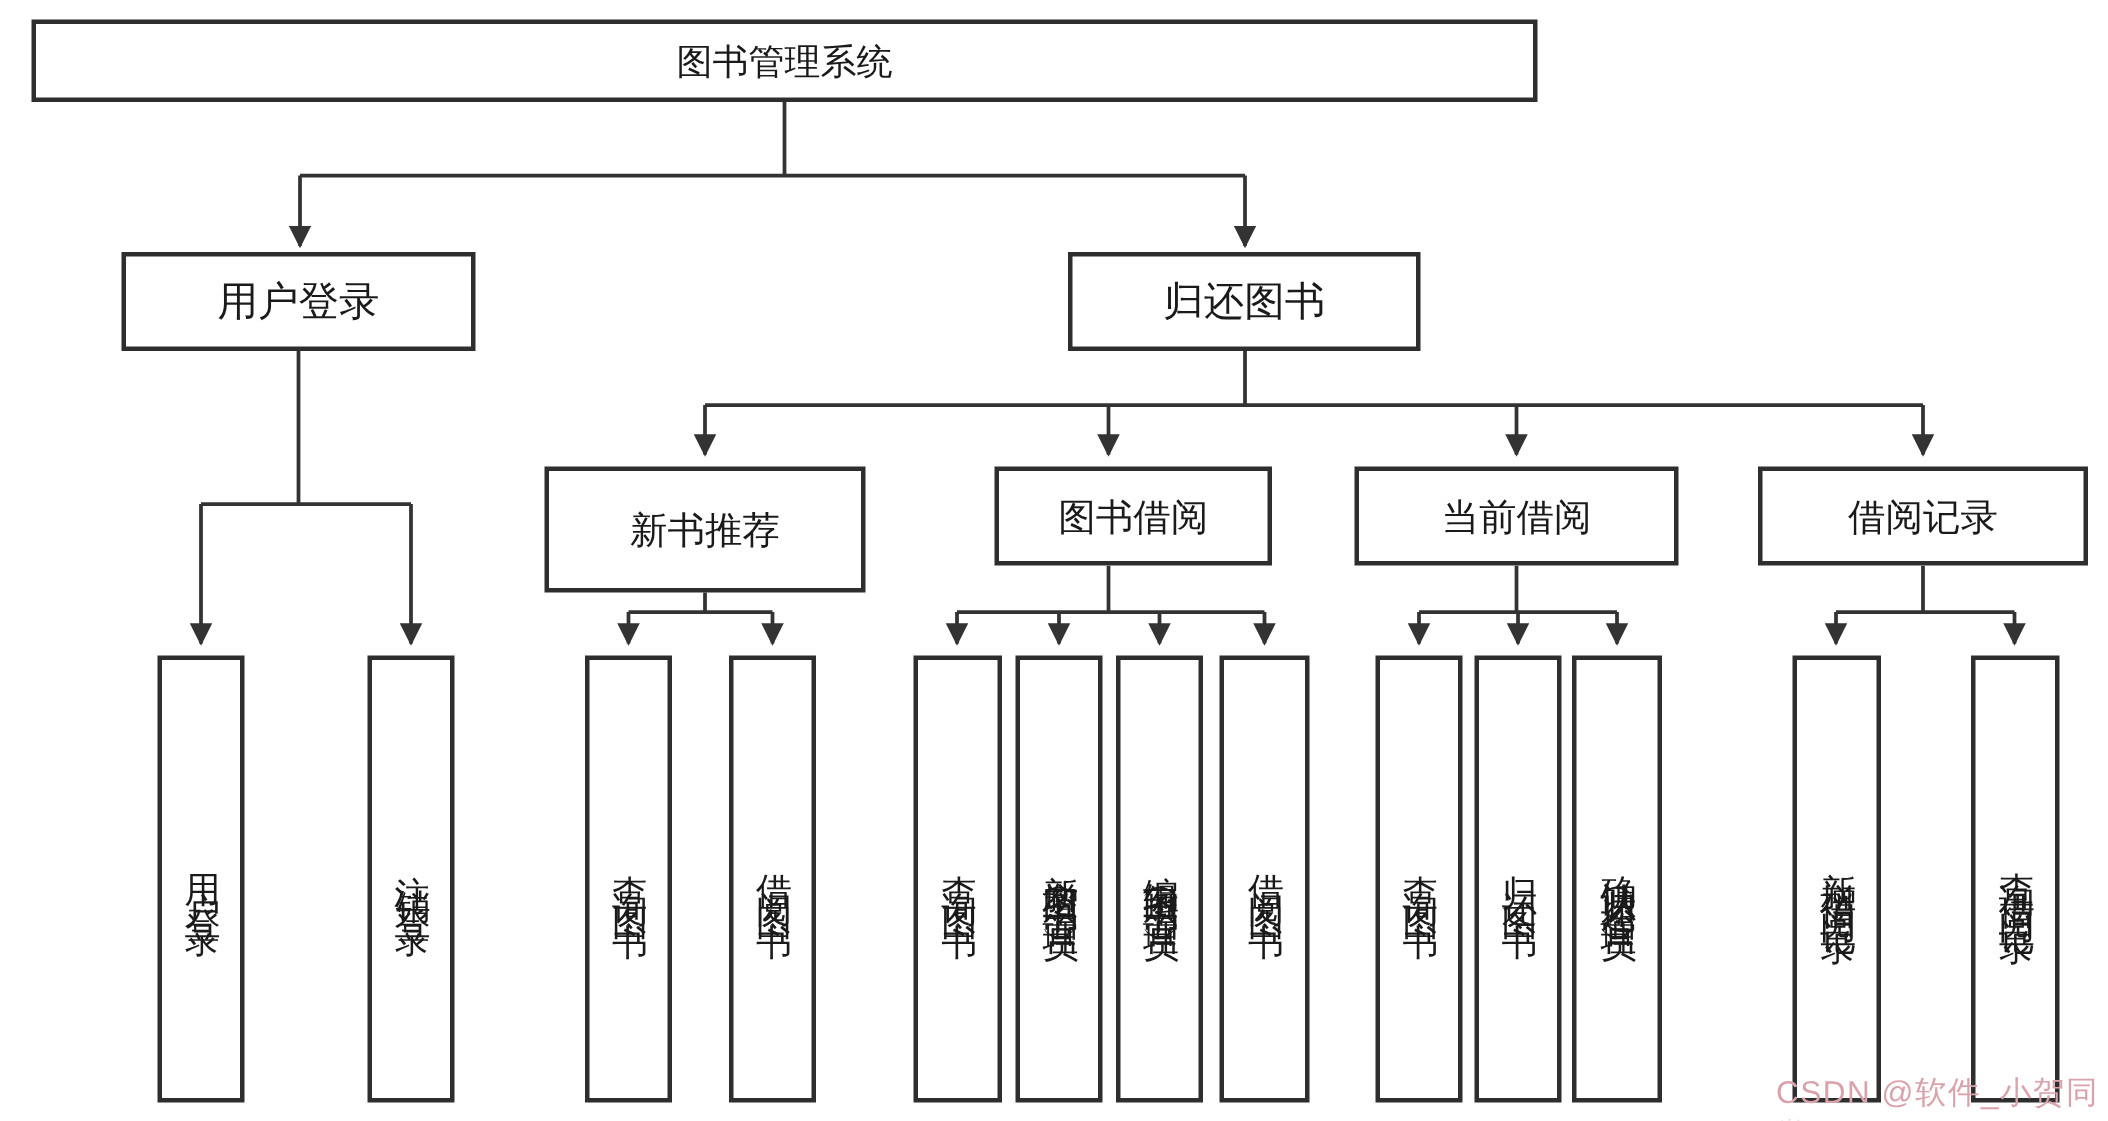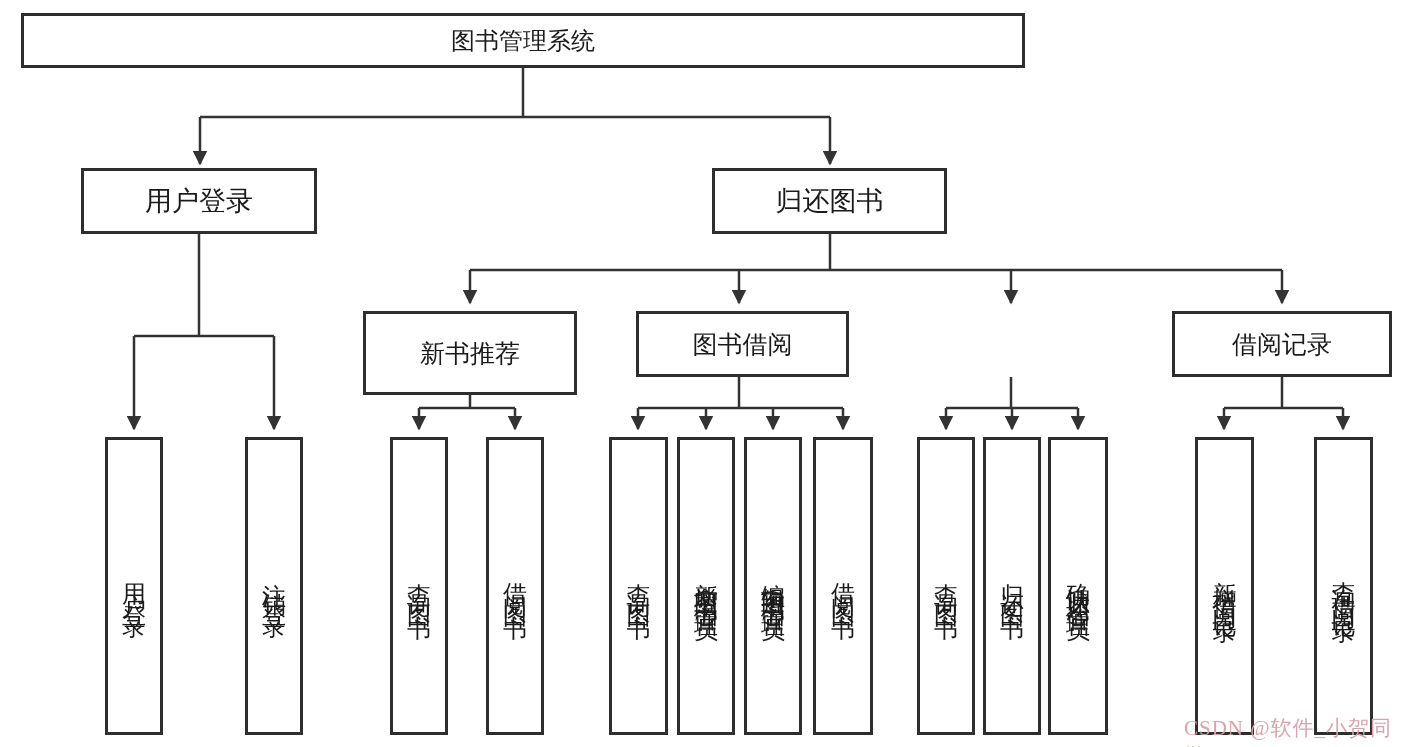--- a/index.html
+++ b/index.html
@@ -1,18 +1,18 @@
 <!DOCTYPE html>
 <html><head>
 <meta charset="utf-8">
 <style>
   html,body{margin:0;padding:0;background:#ffffff;}
   .stage{
     position:relative;width:1405px;height:747px;background:#ffffff;overflow:hidden;
-    font-family:Liberation Serif, serif;color:#1a1a1a;
+    font-family:Liberation Sans, sans-serif;color:#1a1a1a;
   }
   .connectors{position:absolute;left:0;top:0;width:1405px;height:747px;z-index:1;}
   .box{
     position:absolute;box-sizing:border-box;background:#ffffff;border:3px solid #2e2e2e;
     display:flex;align-items:center;justify-content:center;z-index:2;
     white-space:nowrap;
   }
   .root{font-size:24px;}
   .lvl2{font-size:27px;}
   .lvl3{font-size:25px;}
@@ -82,21 +82,22 @@
       <path d="M1343,408 V429" marker-end="url(#arrowhead)"></path>
     </g>
   </svg>
 
   <div class="box root" style="left:21px;top:13px;width:1004px;height:55px">图书管理系统</div>
 
   <div class="box lvl2" style="left:81px;top:168px;width:236px;height:66px">用户登录</div>
   <div class="box lvl2" style="left:712px;top:168px;width:235px;height:66px">归还图书</div>
 
   <div class="box lvl3" style="left:363px;top:311px;width:214px;height:84px">新书推荐</div>
-  <div class="box lvl3" style="left:636px;top:311px;width:213px;height:66px">图书借阅</div>
+  <div class="box lvl3" style="left:663px;top:311px;width:185px;height:66px">图书借阅</div>
+  <div class="box lvl3" style="left:903px;top:311px;width:216px;height:66px">当前借阅</div>
   <div class="box lvl3" style="left:1172px;top:311px;width:220px;height:66px">借阅记录</div>
 
   <div class="box vbox sp4" style="left:105px;top:437px;width:58px;height:298px">用户登录</div>
   <div class="box vbox sp4" style="left:245px;top:437px;width:58px;height:298px">注销登录</div>
 
   <div class="box vbox sp4" style="left:390px;top:437px;width:58px;height:298px">查询图书</div>
   <div class="box vbox sp4" style="left:486px;top:437px;width:58px;height:298px">借阅图书</div>
 
   <div class="box vbox sp4" style="left:609px;top:437px;width:59px;height:298px">查询图书</div>
   <div class="box vbox sp9" style="left:677px;top:437px;width:58px;height:298px">新增图书（管理员）</div>

